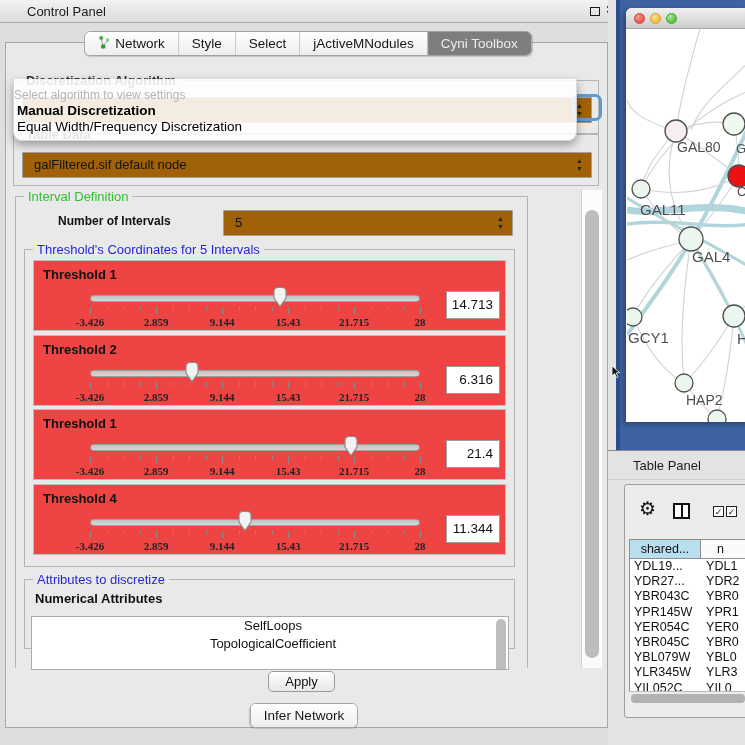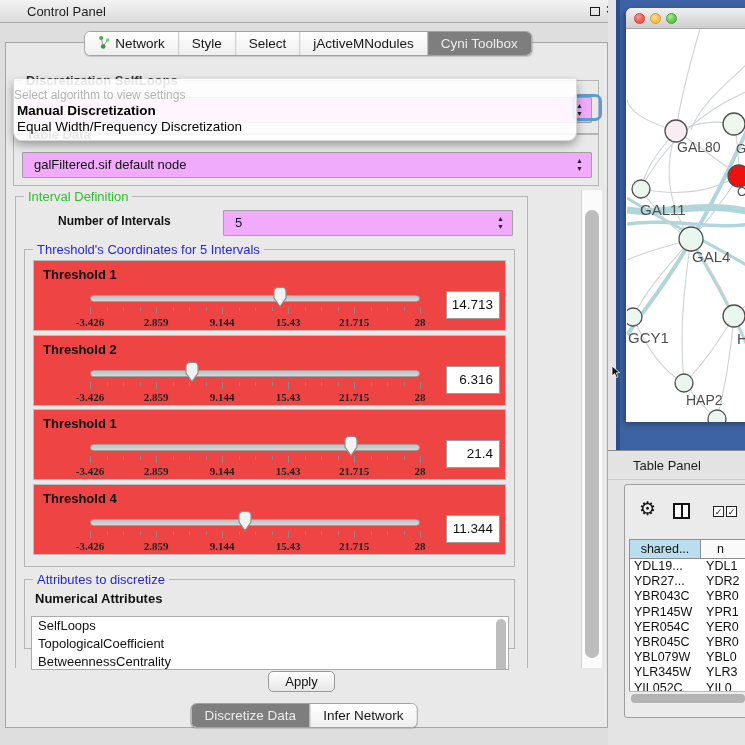--- a/index.html
+++ b/index.html
@@ -27,21 +27,21 @@
   
   .main-panel { position:absolute; left:5px; top:42px; width:603px; height:686px;
     background:#e9e9e9; border:1px solid #a6a6a6; }
 
   .groupbox { position:absolute; border:1px solid #b5b5b5; }
   .group-title { position:absolute; top:-8px; left:8px; background:#e9e9e9; padding:0 4px;
     font-size:13px; font-weight:bold; color:#333; white-space:nowrap; }
   .group-title.green { color:#2fbf2f; font-weight:normal; }
   .group-title.blue  { color:#2626d9; font-weight:normal; }
 
-  .combo { position:absolute; background:#f0abfc; border:1px solid #a0a0a0; border-radius:1px;
+  .combo { position:absolute; background:#a16207; border:1px solid #a0a0a0; border-radius:1px;
     font-size:13px; color:#111; line-height:24px; padding-left:11px; }
   .combo .stepper { position:absolute; right:7px; top:4px; width:9px; height:16px;
     font-size:7px; line-height:8px; color:#222; text-align:center; }
 
   
   #algo-group { left:13px; top:80px; width:586px; height:54px; }
   #algo-combo { left:8px; top:16px; width:570px; height:26px; }
   .focus-ring { position:absolute; left:558px; top:13px; width:30px; height:27px;
     border:3px solid #5b9bd0; border-radius:7px; }
 
@@ -62,21 +62,21 @@
   .vscroll-lane { position:absolute; left:581px; top:190px; width:21px; height:478px;
     background:#fbfbfb; border-left:1px solid #d2d2d2; }
   .vscroll-thumb { position:absolute; left:3px; top:20px; width:14px; height:448px;
     background:#bdbdbd; border-radius:7px; }
 
   
   #interval-group { left:15px; top:196px; width:513px; height:472px; border-bottom:none; }
   #num-label { position:absolute; left:42px; top:17px; font-size:12px; font-weight:bold; color:#111; }
   #num-combo { left:207px; top:13px; width:290px; height:26px; }
   #thresholds-group { left:8px; top:52px; width:491px; height:318px; position:absolute; border:1px solid #b5b5b5; }
-  #attr-group { left:8px; top:382px; width:491px; height:70px; position:absolute; border:1px solid #b5b5b5; border-bottom:1px solid #b5b5b5; }
+  #attr-group { left:8px; top:382px; width:491px; height:70px; position:absolute; border:1px solid #b5b5b5; border-bottom:1px solid #b5b5b5;text-align:center; }
 
   .th-panel { position:absolute; left:8px; width:473px; height:71px;
     background:#ef4444; border:1px solid #bdbdbd; }
   .th-label { position:absolute; left:9px; top:6px; font-size:13px; font-weight:bold; color:#111; }
   .slider-zone { position:absolute; left:56px; top:26px; width:330px; height:42px; }
   .slider-track { position:absolute; left:0; top:8px; width:100%; height:7px;
     background:linear-gradient(#c0c0c0,#d8d8d8); border:1px solid #9f9f9f; border-radius:4px; }
   .ticks { position:absolute; left:0; top:20px; width:100%; height:8px; }
   .tick { position:absolute; top:0; width:1px; background:#8a8a8a; }
   .scale-labels { position:absolute; left:0; top:29px; width:100%; height:12px;font-family:Liberation Serif, serif; }
@@ -148,21 +148,21 @@
 
   <div class="titlebar">
     <span class="title">Control Panel</span>
     <span class="float-ic"></span>
     <span class="close-ic">✖</span>
   </div>
 
   <div class="main-panel"></div>
 
   <div class="groupbox" id="algo-group">
-    <span class="group-title">Discretization SelfLoops</span>
+    <span class="group-title">Discretization Algorithm</span>
     <div class="combo" id="algo-combo">
       <span class="stepper">▲<br>▼</span>
     </div>
     <div class="focus-ring"></div>
   </div>
 
   <div class="groupbox" id="tabledata-group">
     <span class="group-title">Table Data</span>
     <div class="combo" id="tabledata-combo">
       <span>galFiltered.sif default node</span>
@@ -358,21 +358,20 @@
         </div>
     </div>
 
     <div id="attr-group">
       <span class="group-title blue">Attributes to discretize</span>
       <span id="attr-label">Numerical Attributes</span>
       <div class="attr-list" id="attr-list">
 
       <div class="attr-item">SelfLoops</div>
           <div class="attr-item">TopologicalCoefficient</div>
-          <div class="attr-item">BetweennessCentrality</div>
           <div class="list-scroll"></div>
         </div>
     </div>
   </div>
 
   <div class="apply-btn">Apply</div>
 
   <div class="tabbar" id="top-tabs">
       <div class="tab">
         <span class="net-ic"><svg width="12" height="15" viewBox="0 0 12 15">
@@ -390,23 +389,20 @@
         <span>Select</span>
       </div>
       <div class="tab">
         <span>jActiveMNodules</span>
       </div>
       <div class="tab selected">
         <span>Cyni Toolbox</span>
       </div>
     </div>
   <div class="tabbar" id="bottom-tabs">
-      <div class="tab selected">
-        <span>Discretize Data</span>
-      </div>
       <div class="tab">
         <span>Infer Network</span>
       </div>
     </div>
 
   <div class="right-region">
     <div class="desktop-blue"></div>
     <div class="divider-dark"></div>
   </div>
 

